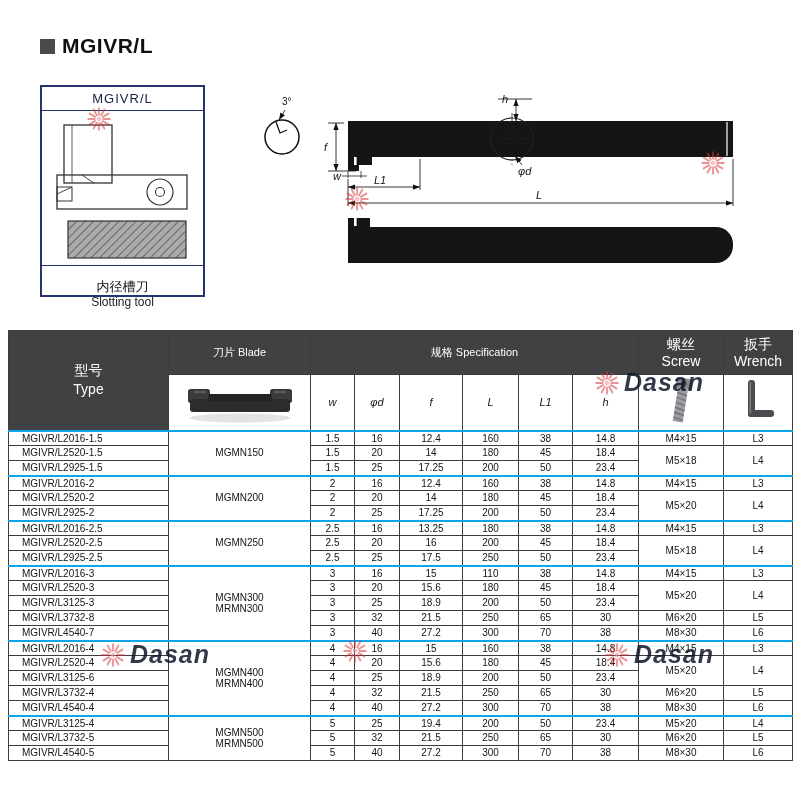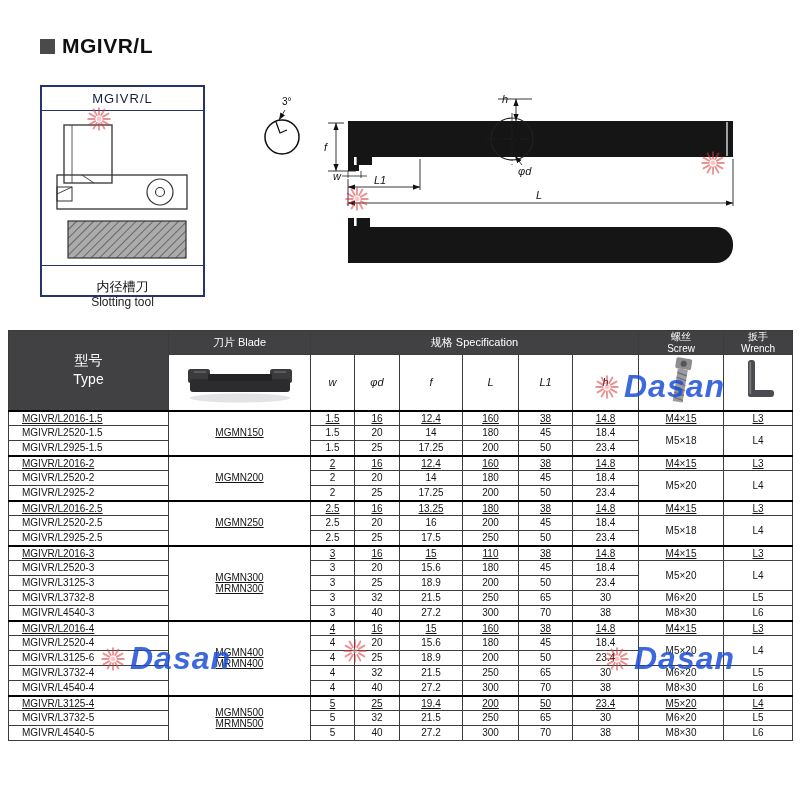--- a/index.html
+++ b/index.html
@@ -34,38 +34,38 @@
   .spec-table {
     position:absolute; left:8px; top:330px; width:784px;
     border-collapse:collapse; table-layout:fixed; background:#fff;
     border:1.5px solid #2a2a2a;
   }
   .spec-table th, .spec-table td {
     border:1px solid #3c3c3c; text-align:center; padding:0;
     font-size:10px; color:#141414; line-height:1.15; overflow:hidden;
   }
   .spec-table thead .dark {
-    background:#414144; color:#ffffff; font-weight:400; font-size:11px; height:24px;margin-top:20px;
+    background:#414144; color:#ffffff; font-weight:400; font-size:11px; height:44px;margin-top:20px;
   }
-  .spec-table thead .dark .line { display:block; font-size:10px; line-height:1.15; }
+  .spec-table thead .dark .line { display:block; font-size:14px; line-height:1.15; }
   .spec-table thead .th-type { font-size:11px; }
   .spec-table thead .th-type .line { font-size:14px; line-height:1.35; }
   .spec-table .sub th { height:56px; background:#ffffff; font-weight:400; }
   .spec-table .sub .dim { font-style:italic; font-size:11px; }
   .spec-table tbody td { height:15px; }
   .type-cell { text-align:left !important; padding-left:13px !important; }
   .blade-cell { font-size:10.5px; line-height:1.3;margin-top:10px; }
-  .group-start td { border-top:2px solid #000000;text-decoration:underline; }
+  .group-start td { border-top:2px solid #0ea5e9; }
 
   
   .wm { position:absolute; display:flex; align-items:center; gap:4px;
     z-index:50; pointer-events:none; }
   .wm-flower { width:26px; height:26px; opacity:.55; }
-  .wm-text { font-size:32px; font-weight:bold; font-style:italic;
-    color:#1d4ed8; opacity:.85; letter-spacing:1px; }
+  .wm-text { font-size:25px; font-weight:bold; font-style:italic;
+    color:#0f172a; opacity:.85; letter-spacing:1px; }
 </style>
 </head>
 <body>
 
 <svg width="0" height="0" style="position:absolute" aria-hidden="true">
   <defs>
     <symbol id="flower" viewBox="0 0 24 24">
       <g stroke="#d9383a" stroke-width="1.7" stroke-linecap="round">
         <line x1="16" y1="12" x2="22" y2="12"></line>
           <line x1="15.5" y1="14" x2="20.7" y2="17"></line>
@@ -382,21 +382,21 @@
         <td>3</td>
         <td>32</td>
         <td>21.5</td>
         <td>250</td>
         <td>65</td>
         <td>30</td>
         <td>M6×20</td>
         <td>L5</td>
       </tr>
       <tr>
-        <td class="type-cell">MGIVR/L4540-3</td>
+        <td class="type-cell">MGIVR/L4540-7</td>
         <td>3</td>
         <td>40</td>
         <td>27.2</td>
         <td>300</td>
         <td>70</td>
         <td>38</td>
         <td>M8×30</td>
         <td>L6</td>
       </tr>
       <tr class="group-start">

